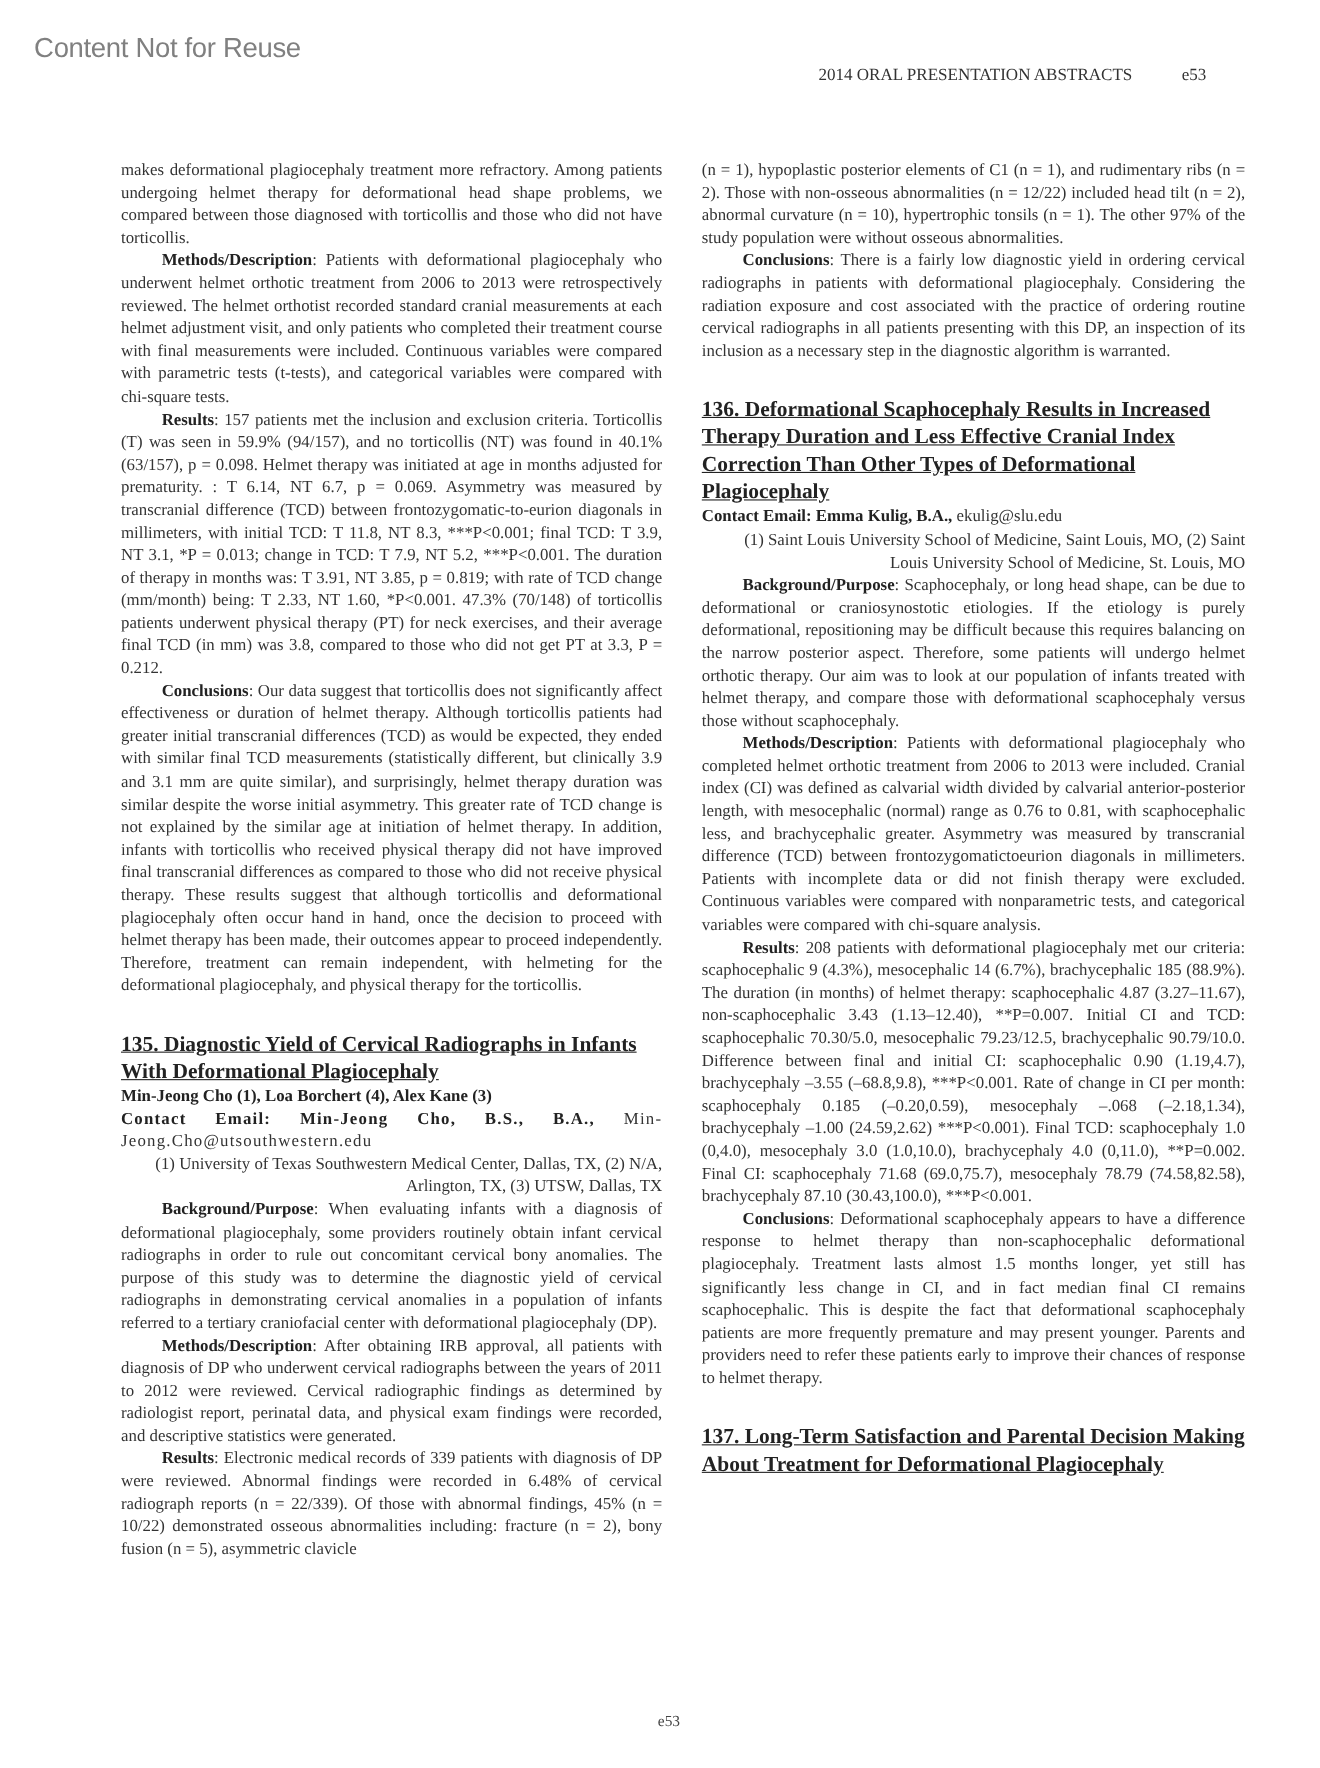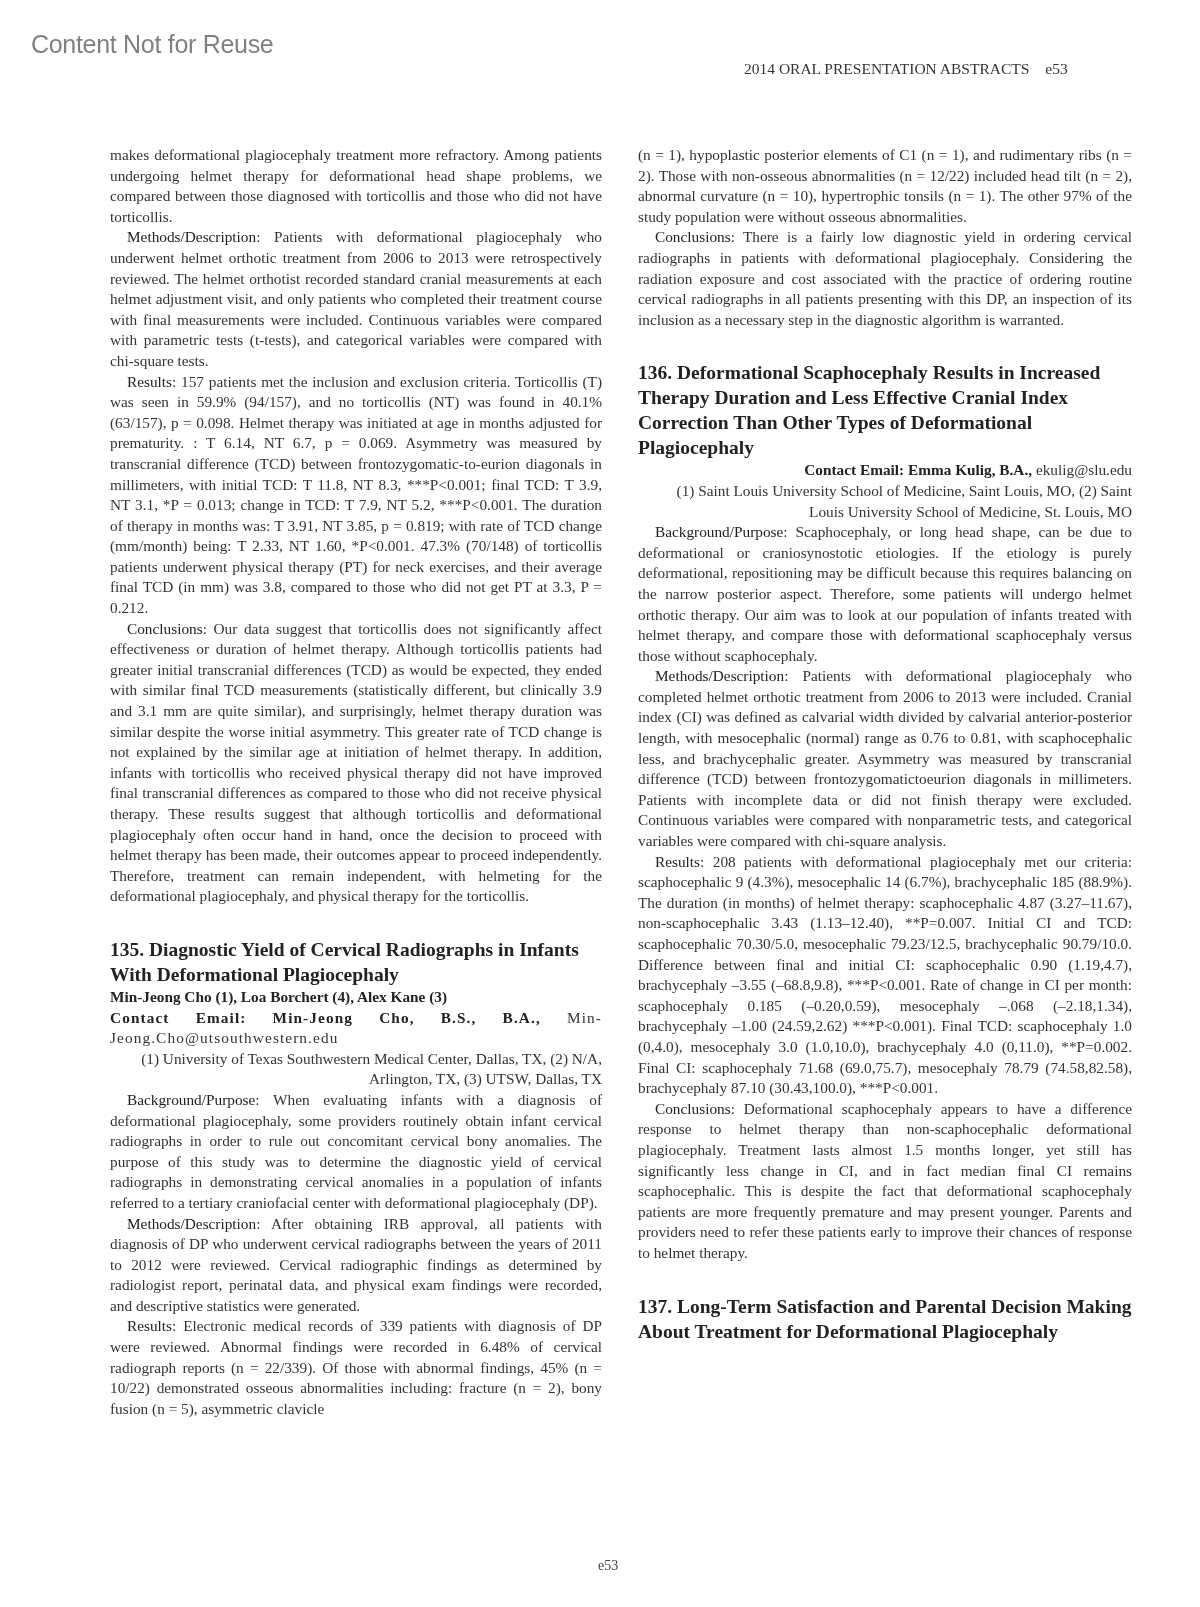--- a/index.html
+++ b/index.html
@@ -7,37 +7,37 @@
     .watermark {
       position: absolute; left: 31px; top: 30px;
       font-family: "Liberation Sans", sans-serif; font-size: 25px; color: #808080;
       letter-spacing: -0.3px;
     }
     .running-head {
       position: absolute; left: 744px; top: 60px;
       font-family: "Liberation Serif", serif; font-size: 15.5px; color: #333;
       letter-spacing: 0px;
     }
-    .running-head .title { margin-right: 12px; }
+    .running-head .title { margin-right: 41px; }
     .col {
       position: absolute; top: 145px;
       font-family: "Liberation Serif", serif; font-size: 15.3px; line-height: 20.6px;
       text-align: justify; color: #333;
     }
     .col.left { left: 110px; width: 492px; }
     .col.right { left: 638px; width: 494px; }
     .col p { margin: 0; }
     .col p.indent { text-indent: 17px; }
-    .lbl { font-weight: normal; color: #222; }
+    .lbl { font-weight: bold; color: #222; margin-left: 20px; }
     .abs-title {
       font-family: "Liberation Serif", serif; font-weight: bold; font-size: 19.5px;
-      line-height: 25px; color: #222; text-align: left; margin: 0;
+      line-height: 25px; color: #222; text-align: left; margin: 0; text-decoration: underline;
     }
     .authors { font-weight: bold; color: #222; text-align: left; }
-    .contact { text-align: right; }
+    .contact { text-align: left; }
     .contact .cl { font-weight: bold; color: #222; }
     .contact.spread { text-align: justify; letter-spacing: 1.1px; }
     .affil { text-align: right; }
     .gap-lg { height: 30px; }
     .folio {
       position: absolute; left: 598px; top: 1558px;
       font-family: "Liberation Serif", serif; font-size: 14px; color: #444;
     }
   </style>
 </head>

